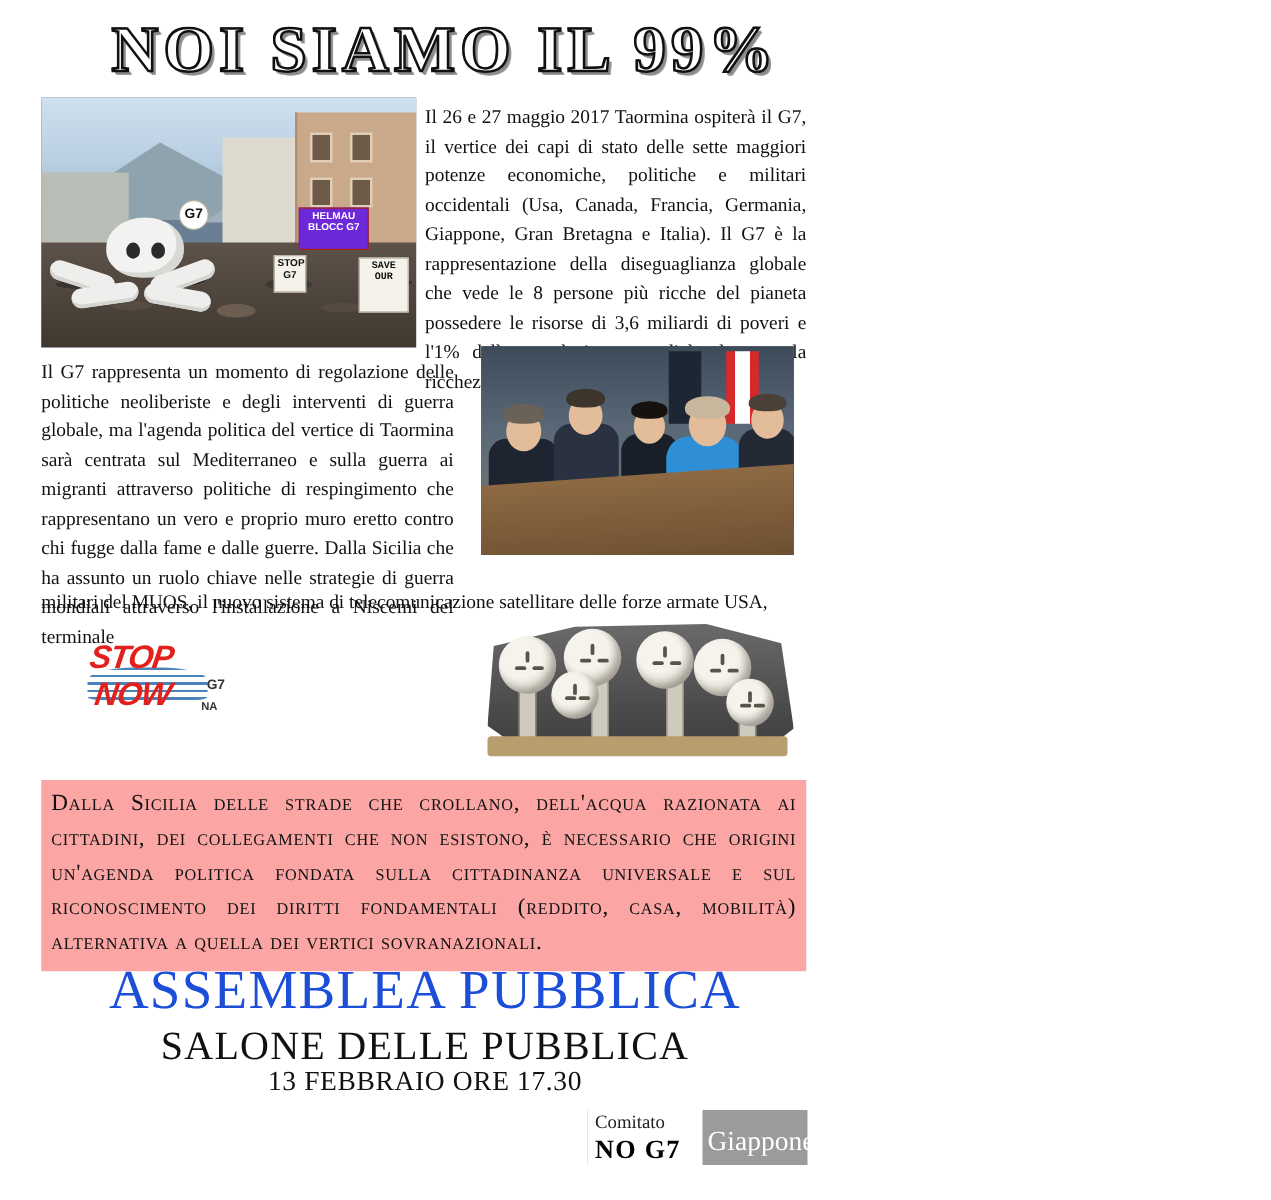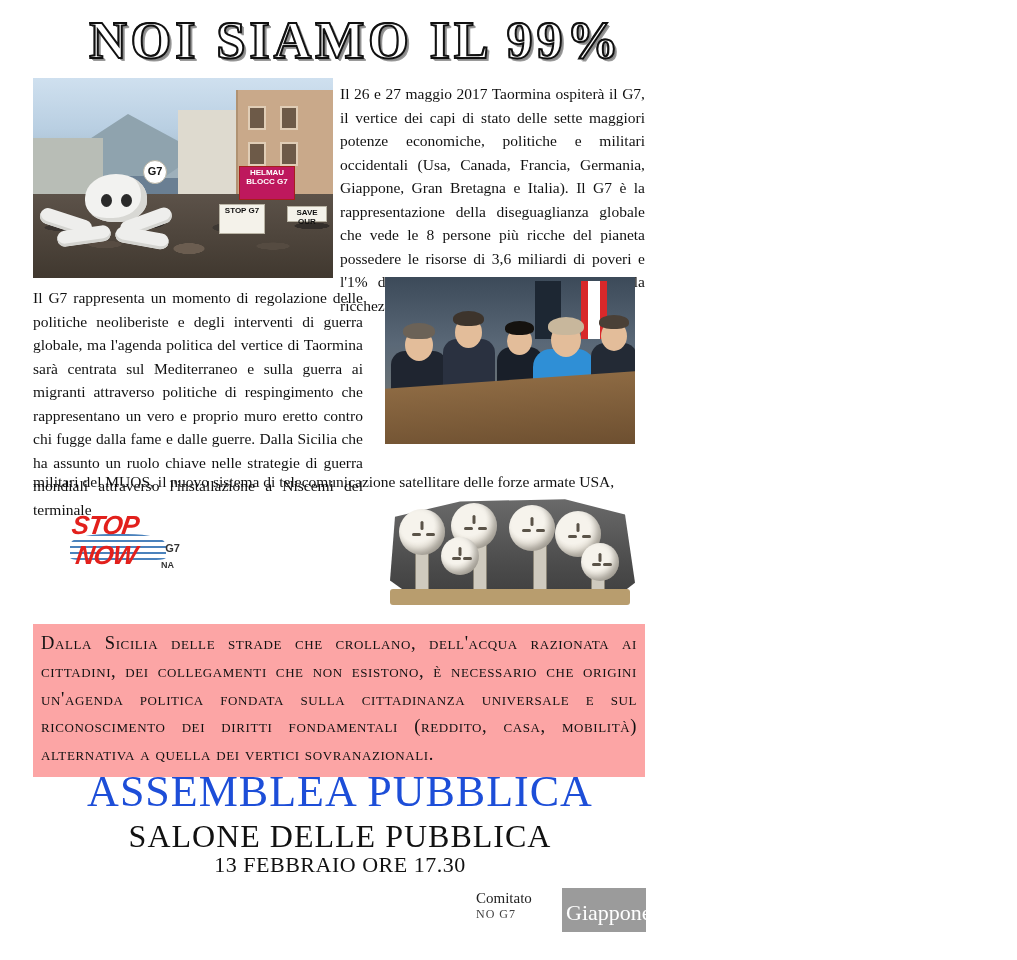--- a/index.html
+++ b/index.html
@@ -130,21 +130,21 @@
     border: 1px solid #b9b4a5;
     color: #111;
     font-family: "Liberation Sans", sans-serif;
     font-weight: bold;
     font-size: 8px;
     line-height: 1.1;
     text-align: center;
     padding: 2px;
     box-sizing: border-box;
   }
-  .sign.red { background: #be185d; color: #ffffff; border-color: #a51f1b; }
+  .sign.red { background: #6d28d9; color: #ffffff; border-color: #a51f1b; }
   .sign.g7 { background: #ffffff; border-radius: 50%; width: 24px; height: 24px; line-height: 20px; font-size: 11px; padding: 0; }
 
   .img-summit {
     position: absolute;
     left: 385px;
     top: 277px;
     width: 250px;
     height: 167px;
     overflow: hidden;
     background: #2e3b4a;
@@ -326,21 +326,21 @@
     background: #ffffff;
   }
   .committee .l1 {
     position: absolute; left: 6px; top: 2px;
     font-family: "Liberation Serif", serif;
     font-size: 15px; color: #222;
   }
   .committee .l2 {
     position: absolute; left: 6px; top: 19px;
     font-family: "Liberation Serif", serif;
-    font-size: 12px; color: #404040; letter-spacing: 1px;
+    font-size: 21px; color: #000000; letter-spacing: 1px; font-weight: bold;
   }
   .committee .l3 {
     position: absolute; left: 96px; top: 12px;
     font-family: "Liberation Serif", serif;
     font-size: 22px; color: #ffffff;
   }
 </style>
 </head>
 <body>
 
@@ -367,22 +367,22 @@
       <div class="eye l"></div>
       <div class="eye r"></div>
       <div class="arm" style="left:-18px; transform:rotate(18deg);"></div>
       <div class="arm" style="left:0px; top:54px; transform:rotate(-8deg);"></div>
       <div class="arm" style="left:62px; transform:rotate(-20deg);"></div>
       <div class="arm" style="left:58px; top:56px; transform:rotate(10deg);"></div>
     </div>
 
     <div class="sign g7" style="left:110px; top:82px;">G7</div>
     <div class="sign red" style="left:206px; top:88px; width:56px; height:34px;">HELMAU BLOCC G7</div>
-    <div class="sign" style="left:186px; top:126px; width:46px; height:30px;">STOP G7</div>
-    <div class="sign" style="left:254px; top:128px; width:40px; height:16px;">SAVE OUR</div>
+    <div class="sign" style="left:186px; top:126px; width:26px; height:30px;">STOP G7</div>
+    <div class="sign" style="left:254px; top:128px; width:40px; height:44px;font-family:Liberation Mono, monospace;">SAVE OUR</div>
   </div>
 
   <div class="para para-top-right">Il 26 e 27 maggio 2017 Taormina ospiterà il G7, il vertice dei capi di stato delle sette maggiori potenze economiche, politiche e militari occidentali (Usa, Canada, Francia, Germania, Giappone, Gran Bretagna e Italia). Il G7 è la rappresentazione della diseguaglianza globale che vede le 8 persone più ricche del pianeta possedere le risorse di 3,6 miliardi di poveri e l'1% della popolazione mondiale detenere la ricchezza del restante 99%.</div>
 
   <div class="para para-mid-left">Il G7 rappresenta un momento di regolazione delle politiche neoliberiste e degli interventi di guerra globale, ma l'agenda politica del vertice di Taormina sarà centrata sul Mediterraneo e sulla guerra ai migranti attraverso politiche di respingimento che rappresentano un vero e proprio muro eretto contro chi fugge dalla fame e dalle guerre. Dalla Sicilia che ha assunto un ruolo chiave nelle strategie di guerra mondiali attraverso l'installazione a Niscemi del terminale</div>
 
   <div class="img-summit">
     <div class="summit-bg"></div>
     <div class="flag dark"></div>
     <div class="flag ca"></div>

